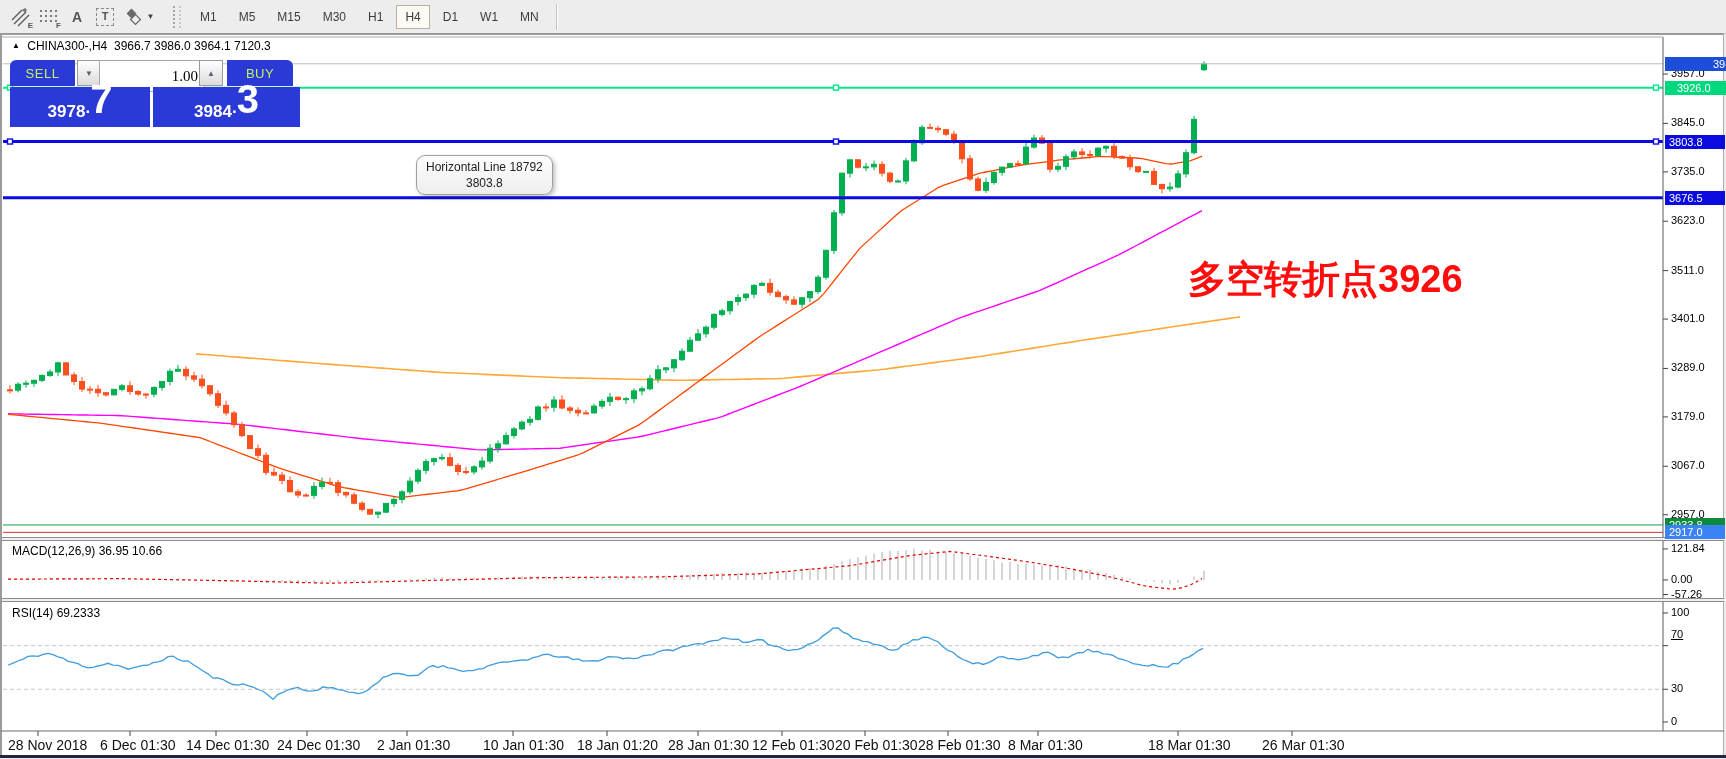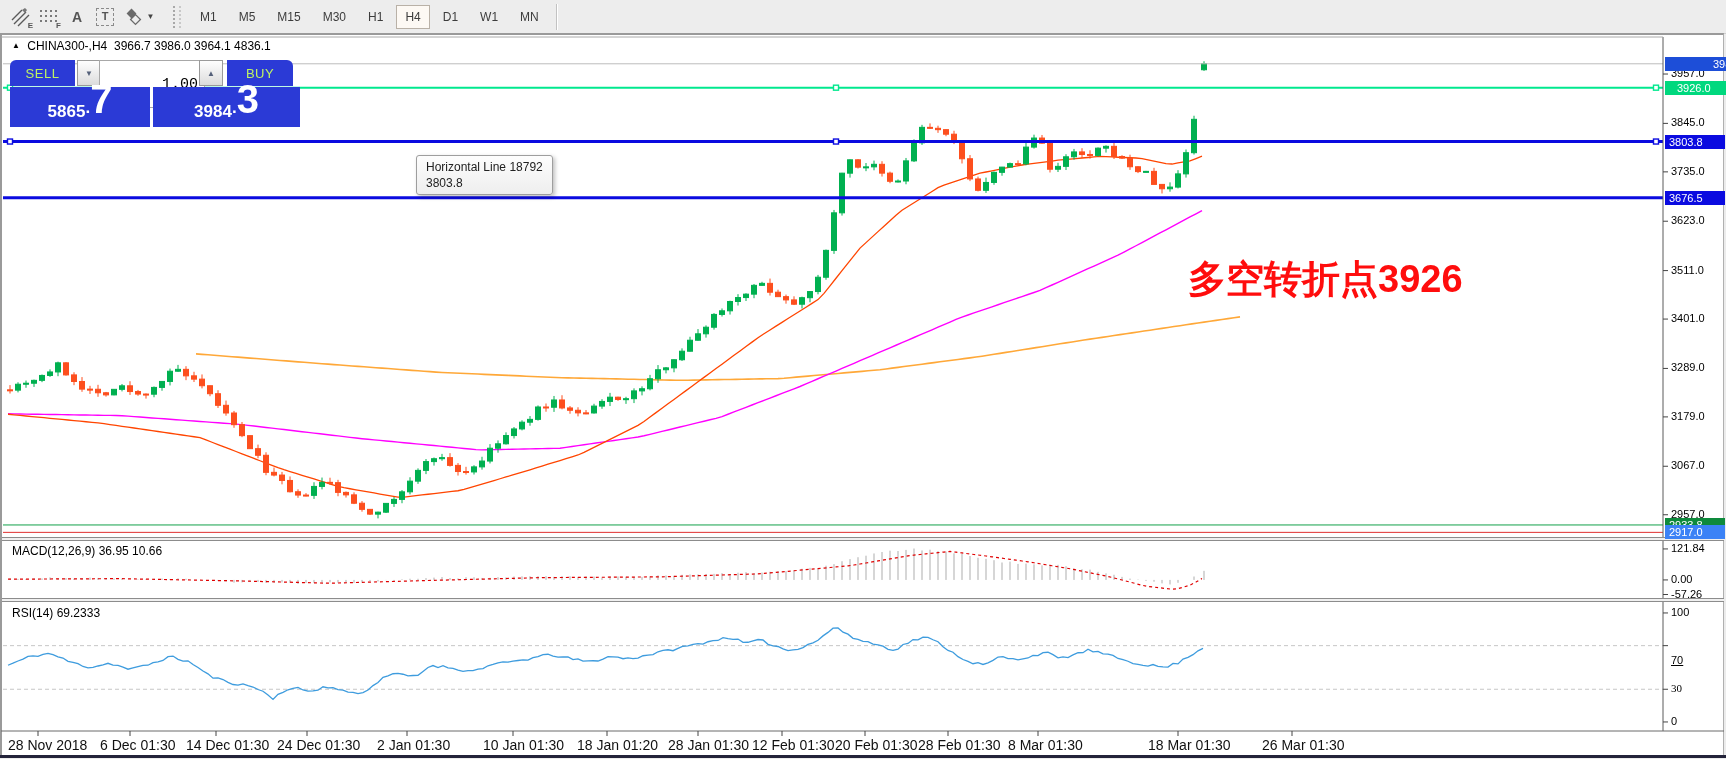--- a/index.html
+++ b/index.html
@@ -36,31 +36,31 @@
   .btn-sell,.btn-buy{position:absolute;top:0;height:26px;background:#2b3ad6;color:#bef264;
       font-size:13px;display:flex;align-items:center;justify-content:center;letter-spacing:.5px;}
   .btn-sell{left:0;width:65px;border-radius:6px 0 0 0;}
   .btn-buy{left:217px;width:66px;border-radius:0 6px 0 0;}
   .spin{position:absolute;top:0;width:22px;height:24px;border:1px solid #9a9a9a;
         background:linear-gradient(#fefefe,#dcdcdc);display:flex;align-items:center;justify-content:center;
         font-size:8px;color:#55617a;}
   .spin.down{left:67px;}
   .spin.up{left:189px;}
   .vol-input{position:absolute;left:89px;top:0;width:92px;height:22px;border:1px solid #a8a8a8;
-        font-family:Liberation Mono, monospace;font-size:15px;text-align:right;padding:12px 6px;}
+        font-family:Liberation Serif, serif;font-size:15px;text-align:right;padding:4px 6px;}
   .pbox{position:absolute;top:27px;height:40px;background:#2b3ad6;color:#fff;display:flex;
         align-items:flex-end;justify-content:center;padding-bottom:2px;box-sizing:border-box;}
   .pbox .sm{font-size:17px;font-weight:bold;line-height:20px;margin-bottom:3px;}
   .pbox .bg{font-size:40px;font-weight:bold;line-height:34px;}
   .pbox.sell{left:0;width:140px;}
   .pbox.buy{left:143px;width:147px;}
   
   .tooltip{position:absolute;left:416px;top:155px;background:linear-gradient(#fdfdfd,#eeeeee);
-      border:1px solid #9e9e9e;border-radius:3px;box-shadow:2px 2px 4px rgba(0,0,0,.25);
-      padding:3px 9px;font-size:12px;color:#222;line-height:16px;}
+      border:1px solid #9e9e9e;border-radius:9px;box-shadow:2px 2px 4px rgba(0,0,0,.25);
+      padding:3px 9px;font-size:12px;color:#222;line-height:16px;text-align:center;}
   
   .annot{position:absolute;left:1188px;top:254px;font-size:38px;font-weight:bold;color:#ff0d0d;
          white-space:nowrap;}
 </style>
 </head>
 <body>
 
 <div class="stage">
 
   <div class="toolbar">
@@ -642,21 +642,21 @@
       <line x1="1178" y1="731" x2="1178" y2="736" stroke="#444"></line>
       <line x1="1292" y1="731" x2="1292" y2="736" stroke="#444"></line>
     </svg>
 
   <div class="sep" style="top:537px;"></div>
   <div class="sep" style="top:598px;"></div>
 
   <div class="chart-title">
     <span class="tri">▲</span>
     <span>CHINA300-,H4</span>&nbsp;
-    <span>3966.7 3986.0 3964.1 4836.1</span>
+    <span>3966.7 3986.0 3964.1 7120.3</span>
   </div>
 
   <div class="ind-label" style="top:544px;">MACD(12,26,9) 36.95 10.66</div>
   <div class="ind-label" style="top:606px;">RSI(14) 69.2333</div>
 
   <div id="axis-labels">
       <div class="ptick" style="top: 67.0207px;">3957.0</div>
       <div class="ptick" style="top: 116.382px;">3845.0</div>
       <div class="ptick" style="top: 164.861px;">3735.0</div>
       <div class="ptick" style="top: 214.222px;">3623.0</div>
@@ -669,22 +669,22 @@
       <div class="badge" style="top: 56.7959px; background: #1d4ed8; padding-left: 48px;">3980.2</div>
       <div class="badge" style="top: 80.6831px; background: rgb(0, 216, 126); padding-left: 12px;">3926.0</div>
       <div class="badge" style="top: 134.539px; background: rgb(11, 11, 224);">3803.8</div>
       <div class="badge" style="top: 190.643px; background: rgb(11, 11, 224);">3676.5</div>
       <div class="badge" style="top: 517.968px; background: rgb(14, 138, 60);">2933.8</div>
       <div class="badge" style="top: 525.372px; background: #3b82f6;">2917.0</div>
       <div class="ptick" style="top: 541.929px;">121.84</div>
       <div class="ptick" style="top: 572.933px;">0.00</div>
       <div class="ptick" style="top: 587.504px;">-57.26</div>
       <div class="ptick" style="top: 605.957px;">100</div>
-      <div class="ptick" style="top: 654px; text-decoration: underline;">70</div>
-      <div class="ptick" style="top: 682.254px; font-family: Liberation Serif, serif;">30</div>
+      <div class="ptick" style="top: 628px; text-decoration: underline;">70</div>
+      <div class="ptick" style="top: 682.254px;">30</div>
       <div class="ptick" style="top: 714.953px;">0</div>
     </div>
   <div id="date-labels">
       <div class="dlabel" style="left: 8px;">28 Nov 2018</div>
       <div class="dlabel" style="left: 100px;">6 Dec 01:30</div>
       <div class="dlabel" style="left: 186px;">14 Dec 01:30</div>
       <div class="dlabel" style="left: 277px;">24 Dec 01:30</div>
       <div class="dlabel" style="left: 377px;">2 Jan 01:30</div>
       <div class="dlabel" style="left: 483px;">10 Jan 01:30</div>
       <div class="dlabel" style="left: 577px;">18 Jan 01:20</div>
@@ -697,21 +697,21 @@
       <div class="dlabel" style="left: 1262px;">26 Mar 01:30</div>
     </div>
 
   <div class="tpanel">
     <div class="btn-sell">SELL</div>
     <div class="spin down">▼</div>
     <input class="vol-input" readonly="" value="1.00" style="">
     <div class="spin up">▲</div>
     <div class="btn-buy">BUY</div>
     <div class="pbox sell">
-      <span class="sm">5865</span>
+      <span class="sm">3978</span>
         <span class="bg"><span style="font-size:17px;">.</span><span>7</span></span>
     </div>
     <div class="pbox buy">
       <span class="sm">3984</span>
         <span class="bg"><span style="font-size:17px;">.</span><span>3</span></span>
     </div>
   </div>
 
   <div class="tooltip">
     <div>Horizontal Line 18792</div>

